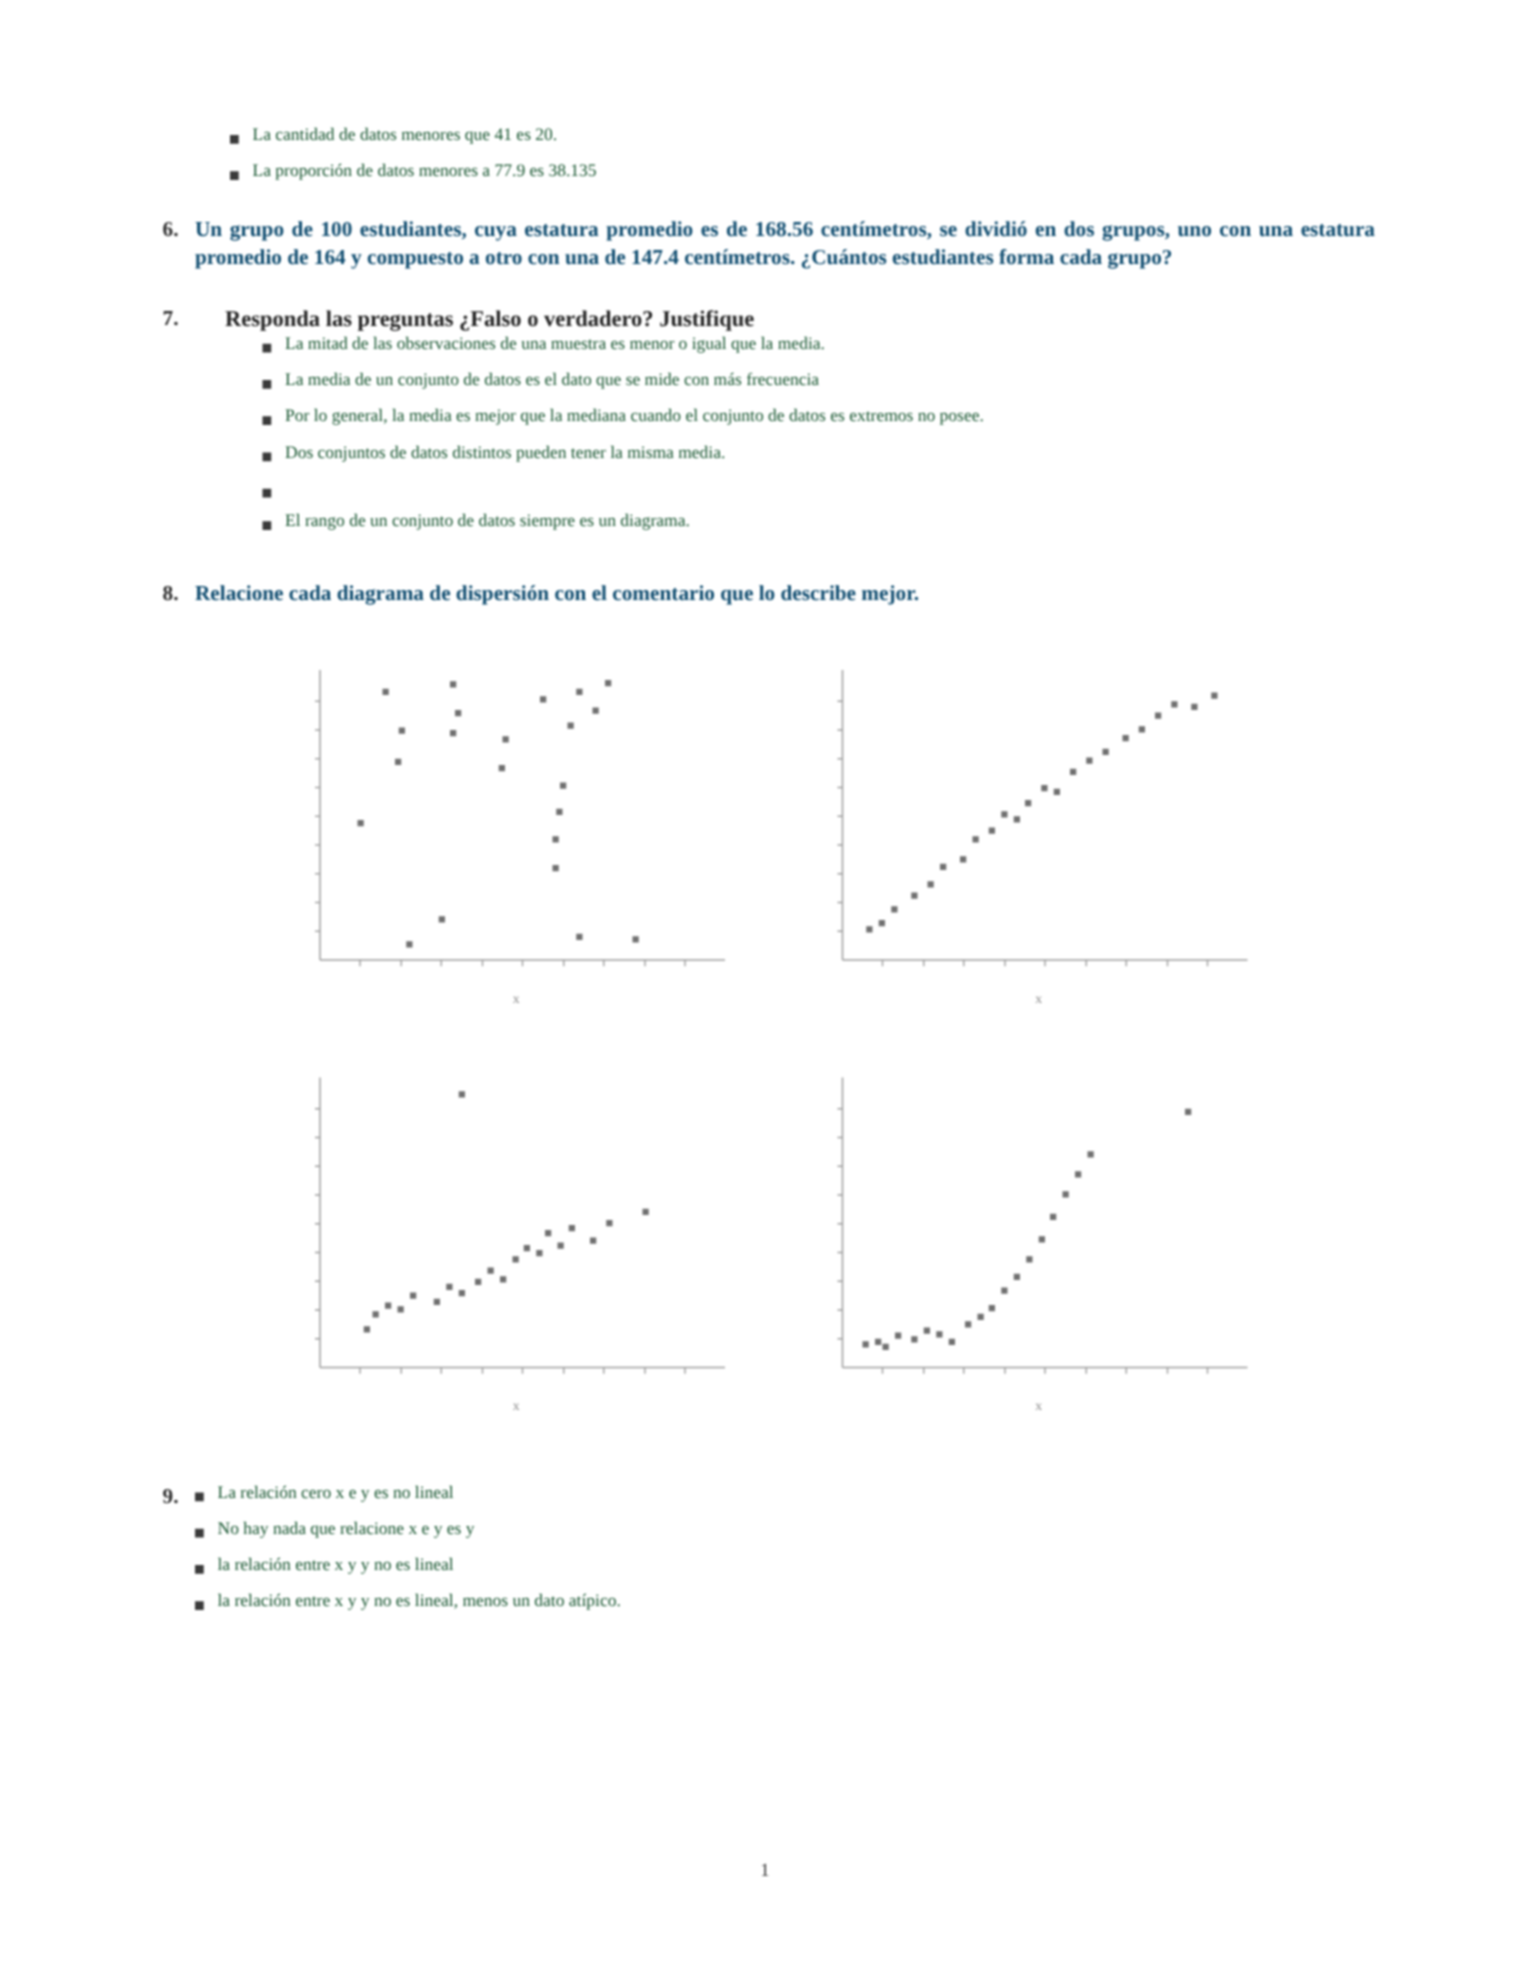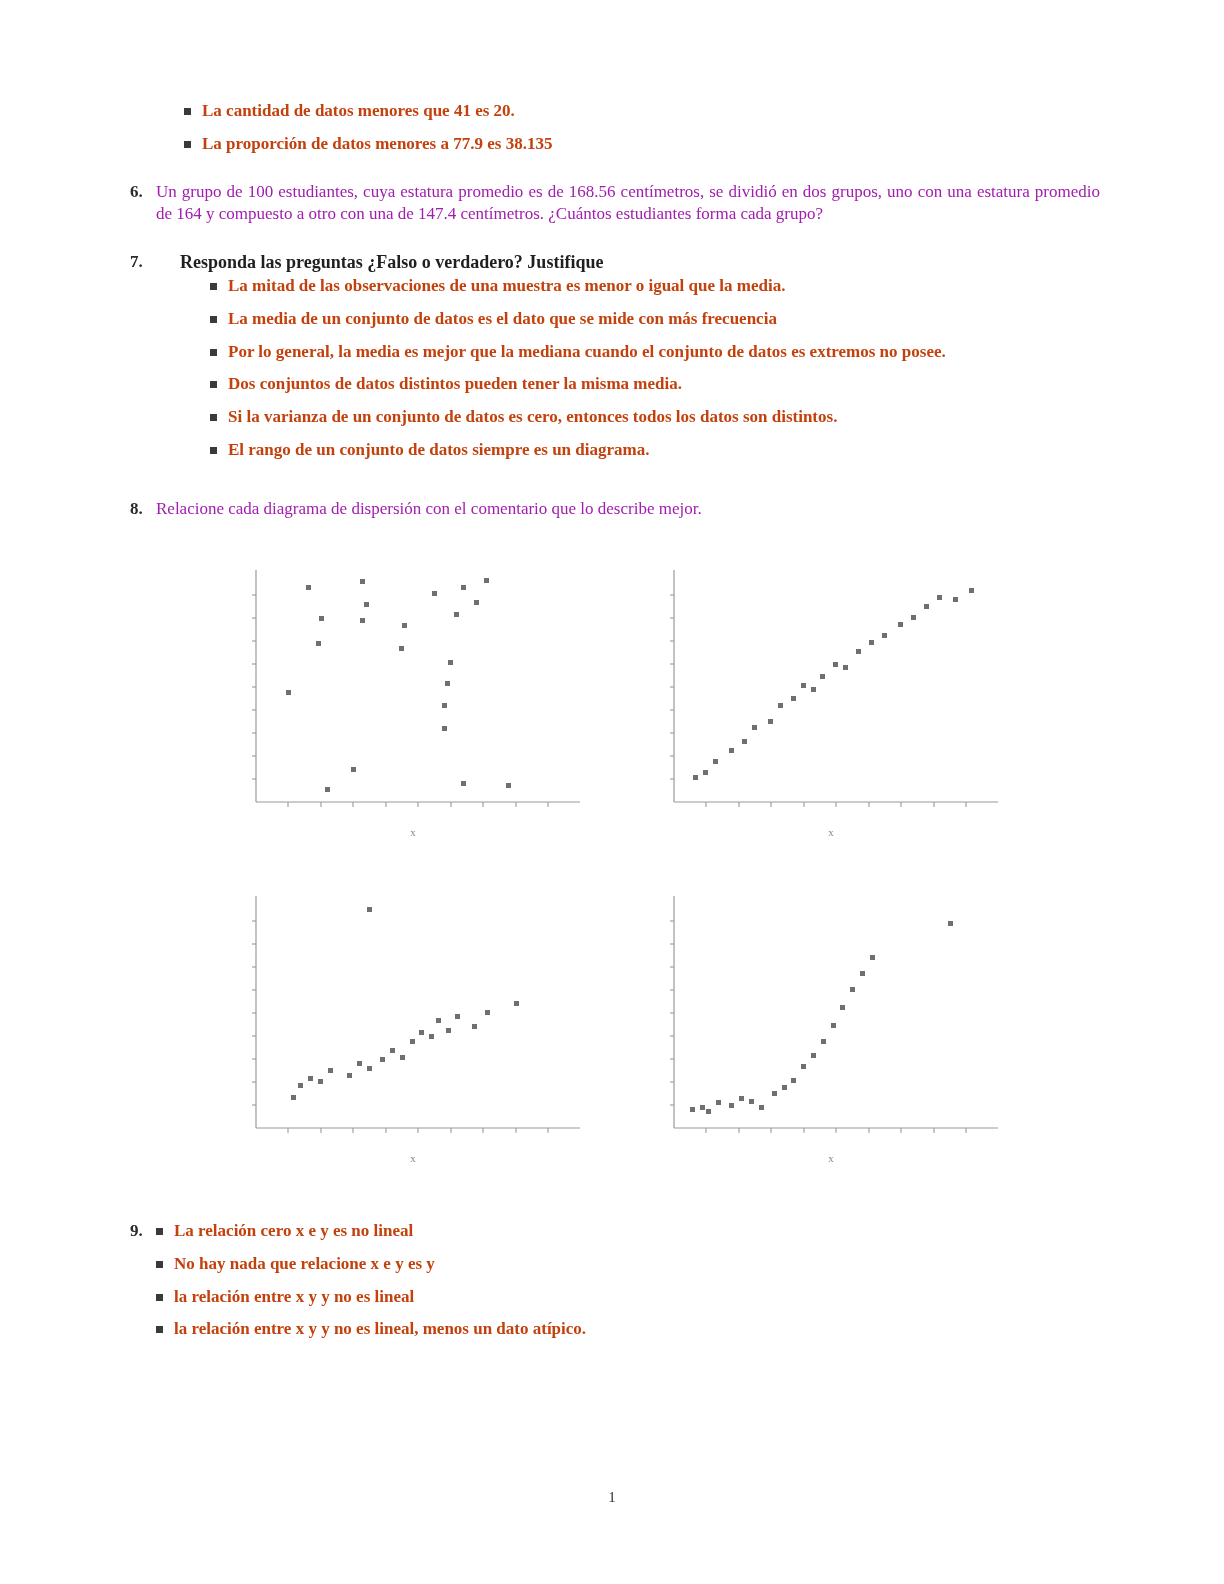--- a/index.html
+++ b/index.html
@@ -30,24 +30,24 @@
   
   .sub-list {
     margin: 0;
     padding: 0;
     list-style: none;
   }
   .sub-item {
     display: flex;
     align-items: flex-start;
     margin-bottom: 11px;
-    font-size: 17px;
+    font-size: 14px;
     line-height: 1.28;
-    font-weight: 700;
-    color: #c2410c;
+    font-weight: 400;
+    color: #14532d;
   }
   .bullet {
     flex: 0 0 auto;
     width: 7px;
     height: 7px;
     background: #3a3a3a;
     margin: 8px 11px 0 0;
   }
   .sub-item .txt {
     display: block;
@@ -64,23 +64,23 @@
     font-size: 17px;
     font-weight: 700;
     color: #2b2b2b;
     line-height: 1.3;
   }
   .num-body {
     flex: 1 1 auto;
   }
   .para {
     font-size: 17px;
-    font-weight: 400;
+    font-weight: 700;
     line-height: 1.32;
-    color: #a21caf;
+    color: #0c4a6e;
     text-align: justify;
   }
   .heading {
     font-size: 18px;
     font-weight: 700;
     color: #1f1f1f;
     margin-left: 24px;
   }
 
   .indent-list {
@@ -157,21 +157,20 @@
           <li class="sub-item">
             <span class="bullet"></span>
             <span class="txt">Por lo general, la media es mejor que la mediana cuando el conjunto de datos es extremos no posee.</span>
           </li>
           <li class="sub-item">
             <span class="bullet"></span>
             <span class="txt">Dos conjuntos de datos distintos pueden tener la misma media.</span>
           </li>
           <li class="sub-item">
             <span class="bullet"></span>
-            <span class="txt">Si la varianza de un conjunto de datos es cero, entonces todos los datos son distintos.</span>
           </li>
           <li class="sub-item">
             <span class="bullet"></span>
             <span class="txt">El rango de un conjunto de datos siempre es un diagrama.</span>
           </li>
         </ul>
       </div>
     </div>
 
     <div class="num-block">

